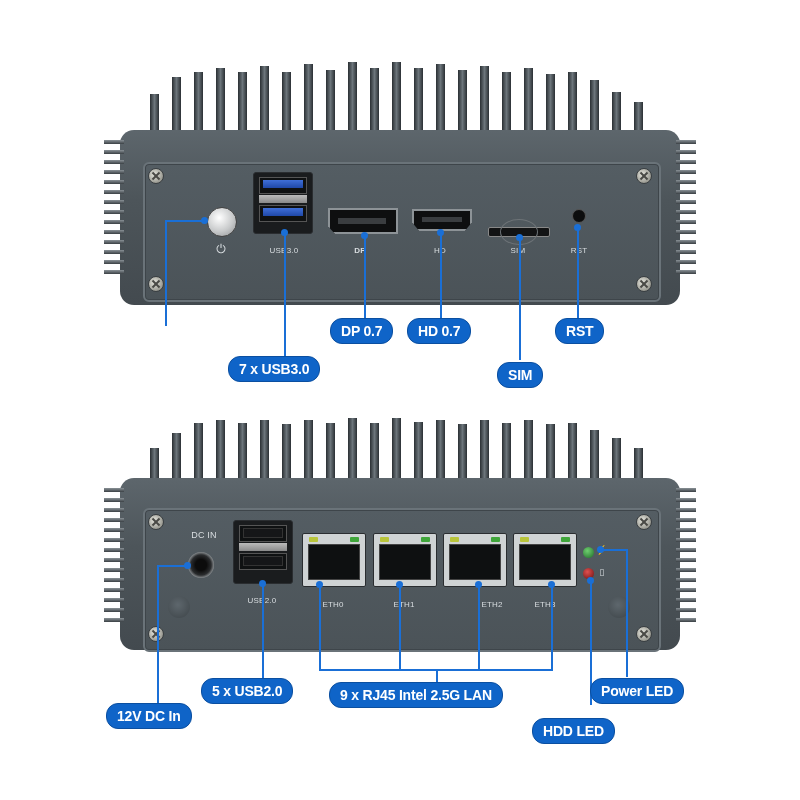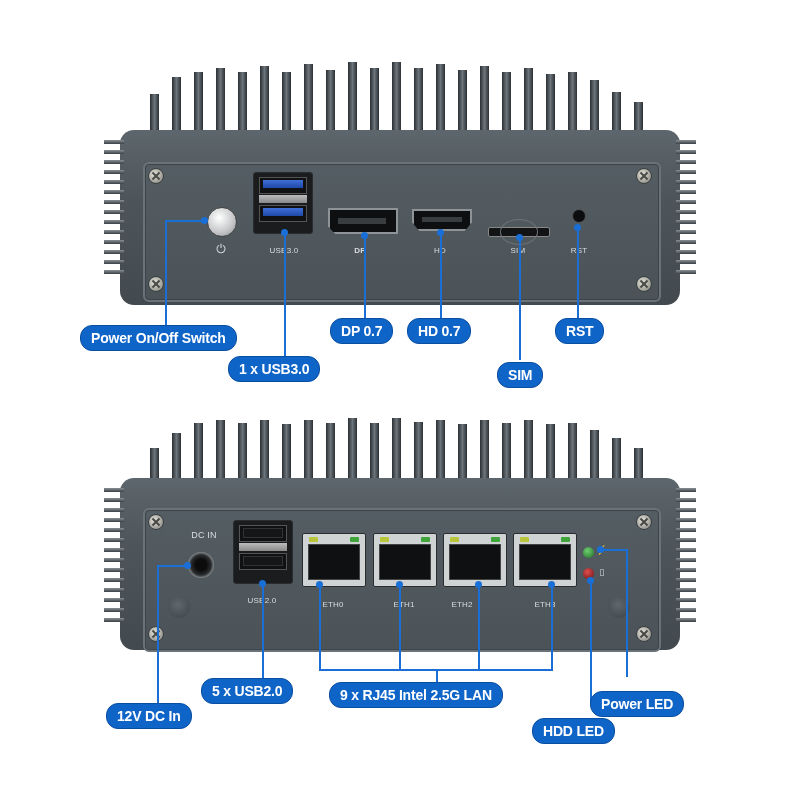--- a/index.html
+++ b/index.html
@@ -147,22 +147,21 @@
 
   <div class="dot" style="left:437px;top:229px;"></div>
   <div class="leader" style="left:440px;top:232px;width:2px;height:87px;"></div>
 
   <div class="dot" style="left:516px;top:234px;"></div>
   <div class="leader" style="left:519px;top:237px;width:2px;height:123px;"></div>
 
   <div class="dot" style="left:574px;top:224px;"></div>
   <div class="leader" style="left:577px;top:227px;width:2px;height:92px;"></div>
 
-  <div class="tag" style="left:80px;top:325px;">Power On/Off Switch</div>
-  <div class="tag" style="left:228px;top:356px;">1 x USB3.0</div>
+  <div class="tag" style="left:228px;top:356px;">7 x USB3.0</div>
   <div class="tag" style="left:330px;top:318px;">DP 0.7</div>
   <div class="tag" style="left:407px;top:318px;">HD 0.7</div>
   <div class="tag" style="left:497px;top:362px;">SIM</div>
   <div class="tag" style="left:555px;top:318px;">RST</div>
 </div>
 
 <div class="unit" style="left:0;top:0;width:800px;height:780px;border-radius:12px;">
 
   <div class="fins" style="left:150px;top:418px;width:500px;height:100px;">
     <div class="fin" style="left:0px;height:70px;"></div>
@@ -264,21 +263,21 @@
       <div class="hole"></div>
     </div>
   <div class="rj45" style="left:513px;top:533px;">
       <div class="led-y"></div>
       <div class="led-g"></div>
       <div class="hole"></div>
     </div>
 
   <div class="port-label" style="left:313px;top:600px;width:40px;">ETH0</div>
   <div class="port-label" style="left:384px;top:600px;width:40px;">ETH1</div>
-  <div class="port-label" style="left:442px;top:600px;width:40px;">ETH2</div>
+  <div class="port-label" style="left:472px;top:600px;width:40px;">ETH2</div>
   <div class="port-label" style="left:525px;top:600px;width:40px;">ETH3</div>
 
   <div class="abs" style="left:583px;top:547px;width:11px;height:11px;border-radius:50%;background:radial-gradient(circle at 40% 35%,#6fcf6f,#1f6b2a);"></div>
   <div class="abs" style="left:583px;top:568px;width:11px;height:11px;border-radius:50%;background:radial-gradient(circle at 40% 35%,#e05050,#6a1010);"></div>
   <div class="port-label" style="left:596px;top:545px;width:12px;font-size:9px;">⚡</div>
   <div class="port-label" style="left:596px;top:567px;width:12px;font-size:9px;">▯</div>
 
   <div class="dot" style="left:184px;top:562px;"></div>
   <div class="leader" style="left:157px;top:565px;width:30px;height:2px;"></div>
   <div class="leader" style="left:157px;top:565px;width:2px;height:140px;"></div>
@@ -300,15 +299,15 @@
   <div class="dot" style="left:587px;top:577px;"></div>
   <div class="leader" style="left:590px;top:580px;width:2px;height:125px;"></div>
 
   <div class="dot" style="left:597px;top:546px;"></div>
   <div class="leader" style="left:600px;top:549px;width:27px;height:2px;"></div>
   <div class="leader" style="left:626px;top:549px;width:2px;height:128px;"></div>
 
   <div class="tag" style="left:106px;top:703px;">12V DC In</div>
   <div class="tag" style="left:201px;top:678px;">5 x USB2.0</div>
   <div class="tag" style="left:329px;top:682px;">9 x RJ45 Intel 2.5G LAN</div>
-  <div class="tag" style="left:590px;top:678px;margin-top:13px;">Power LED</div>
+  <div class="tag" style="left:590px;top:678px;">Power LED</div>
   <div class="tag" style="left:532px;top:718px;">HDD LED</div>
 </div>
 
 </body></html>

